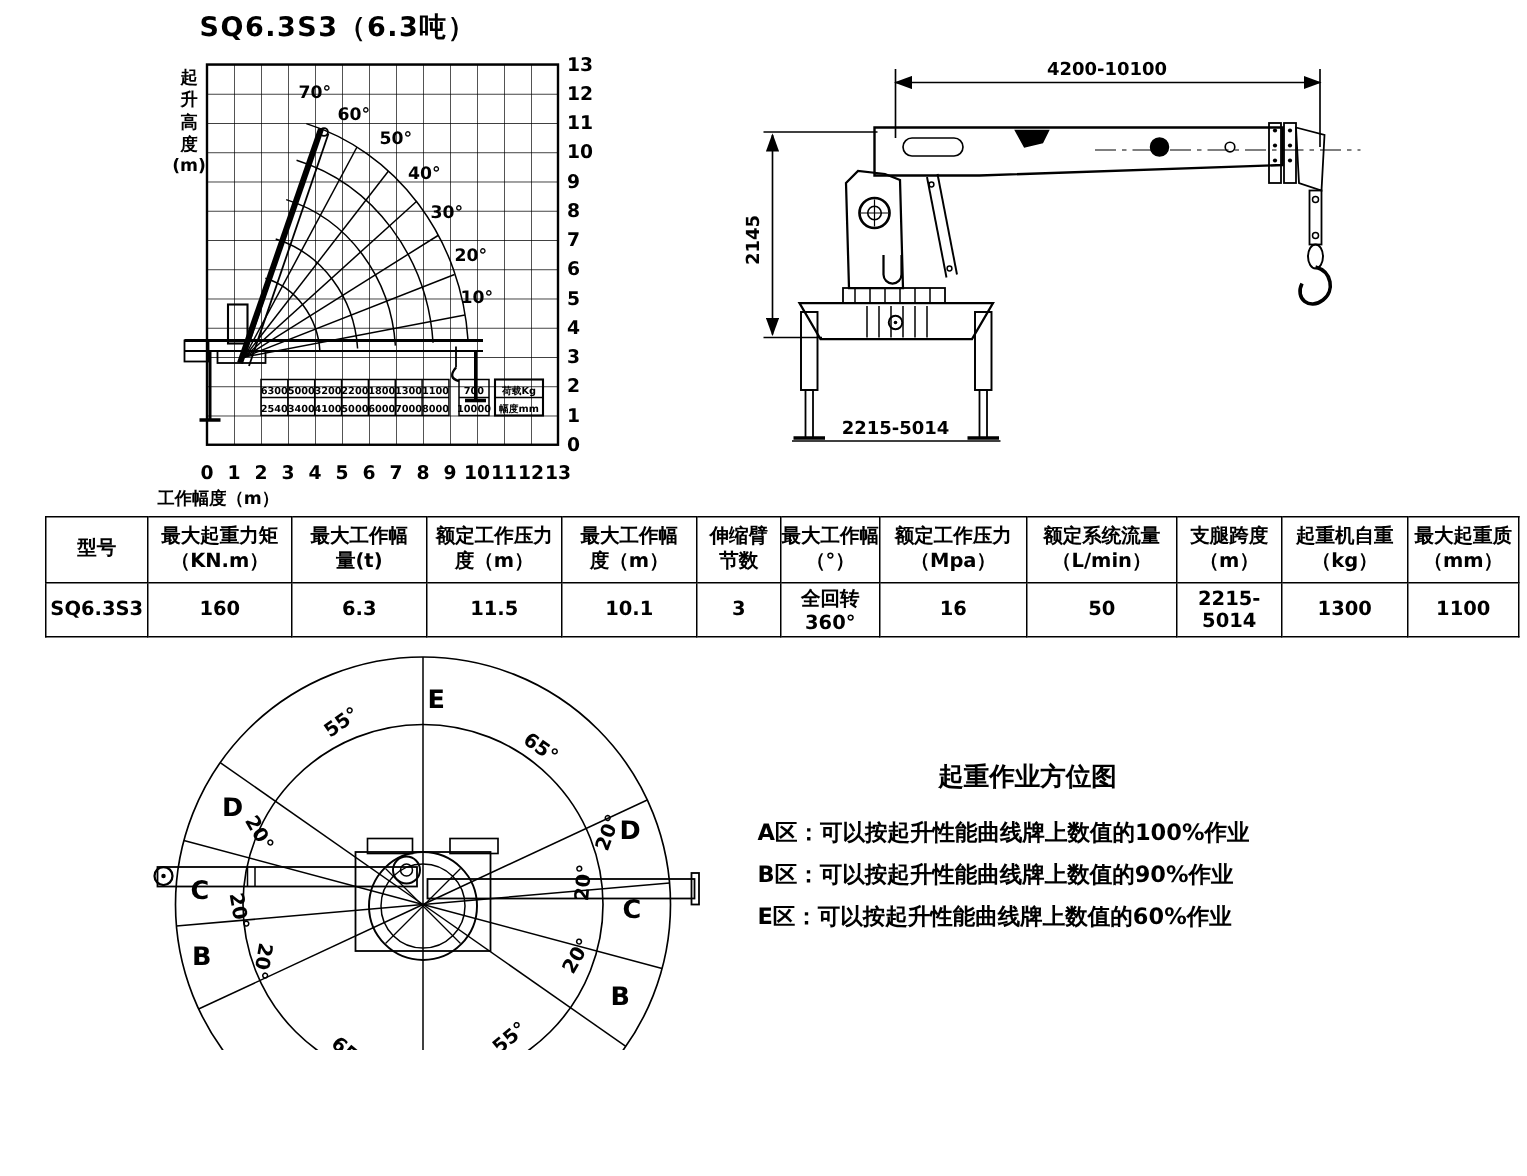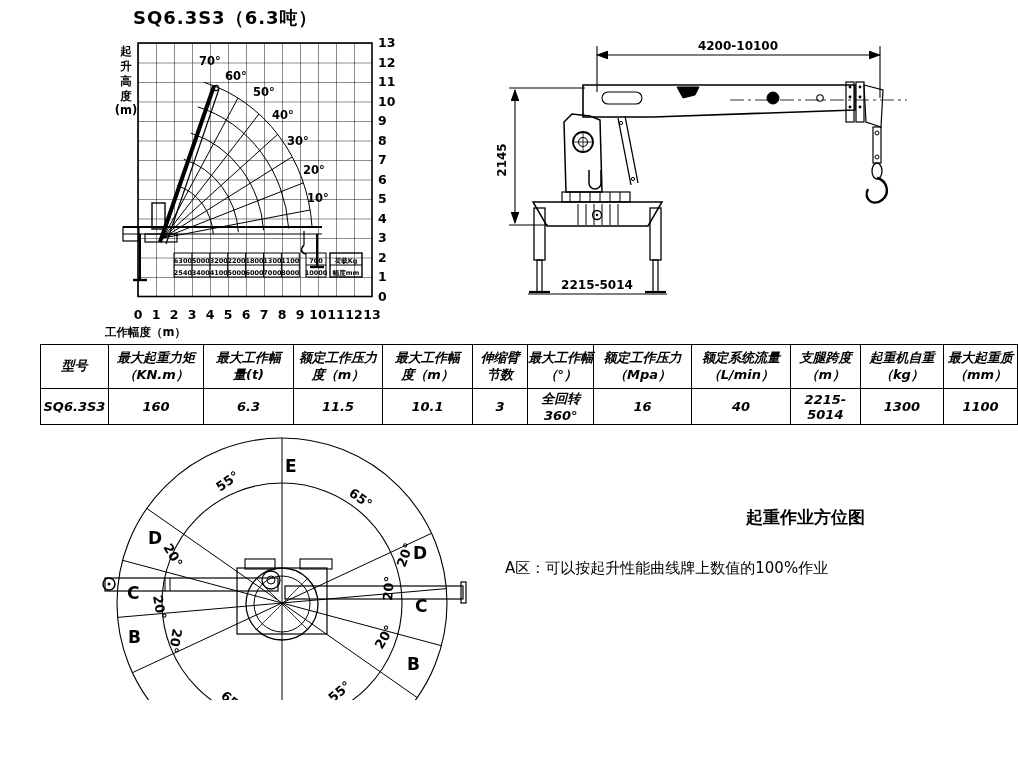--- a/index.html
+++ b/index.html
@@ -8,28 +8,28 @@
   .abs { position:absolute; }
   .title { left:133px; top:6px; font-size:18px; font-weight:bold; letter-spacing:1px; }
   svg text { fill:#000; font-family:"DejaVu Sans","Liberation Sans",sans-serif; }
   .tick { font-size:12.5px; font-weight:bold; }
   .ang  { font-size:11.5px; font-weight:bold; }
   .tbl  { font-size:6.5px; font-weight:bold; }
   .axl  { font-size:11.5px; font-weight:bold; }
   .dim  { font-size:12px; font-weight:bold; }
   .zl   { font-size:17px; font-weight:bold; }
   .za   { font-size:13px; font-weight:bold; }
-  table.spec { position:absolute; left:40px; top:344px; border-collapse:collapse; table-layout:fixed;font-style:italic; }
+  table.spec { position:absolute; left:30px; top:344px; border-collapse:collapse; table-layout:fixed; }
   table.spec td { border:1.6px solid #000; text-align:center; vertical-align:middle;
                   font-weight:bold; white-space:pre-line; word-break:keep-all; }
   table.spec tr.hd td { height:44px; font-size:13px; line-height:1.25; }
   table.spec tr.dt td { height:36px; font-size:13px; }
   .legend { left:505px; top:506px; width:360px; }
-  .legend .lt { text-align:right; font-size:17px; font-weight:bold; margin-bottom:25px; }
-  .legend .li { font-size:15px; font-weight:normal; line-height:28px; white-space:nowrap; }
+  .legend .lt { text-align:center; font-size:17px; font-weight:bold; margin-bottom:12px; }
+  .legend .li { font-size:15px; font-weight:bold; line-height:28px; white-space:nowrap; }
 </style>
 </head>
 <body>
 
 <div id="root">
 
   <div class="abs title">SQ6.3S3（6.3吨）</div>
 
   <svg class="abs" style="left:95px;top:35px" width="300" height="308" viewBox="0 0 300 308">
     <defs>
@@ -297,21 +297,21 @@
     <tr class="dt">
       <td>SQ6.3S3</td>
       <td>160</td>
       <td>6.3</td>
       <td>11.5</td>
       <td>10.1</td>
       <td>3</td>
       <td>全回转
 360°</td>
       <td>16</td>
-      <td>40</td>
+      <td>50</td>
       <td>2215-5014</td>
       <td>1300</td>
       <td>1100</td>
     </tr>
   </tbody>
     </table>
 
   <svg class="abs" style="left:75px;top:428px" width="400" height="356" viewBox="0 0 400 356">
 
     <g fill="none" stroke="#000" stroke-width="1.1">
@@ -372,15 +372,17 @@
       <text class="za" x="98" y="200" transform="rotate(100 98 200)">20°</text>
       <text class="za" x="330" y="140" transform="rotate(-70 330 140)">20°</text>
       <text class="za" x="317" y="173" transform="rotate(-85 317 173)">20°</text>
       <text class="za" x="307" y="222" transform="rotate(-60 307 222)">20°</text>
     </g>
   </svg>
 
   <div class="abs legend">
     <div class="lt">起重作业方位图</div>
     <div class="li">A区：可以按起升性能曲线牌上数值的100%作业</div>
+    <div class="li">B区：可以按起升性能曲线牌上数值的90%作业</div>
+    <div class="li">E区：可以按起升性能曲线牌上数值的60%作业</div>
   </div>
 
 </div>
 
 </body></html>

